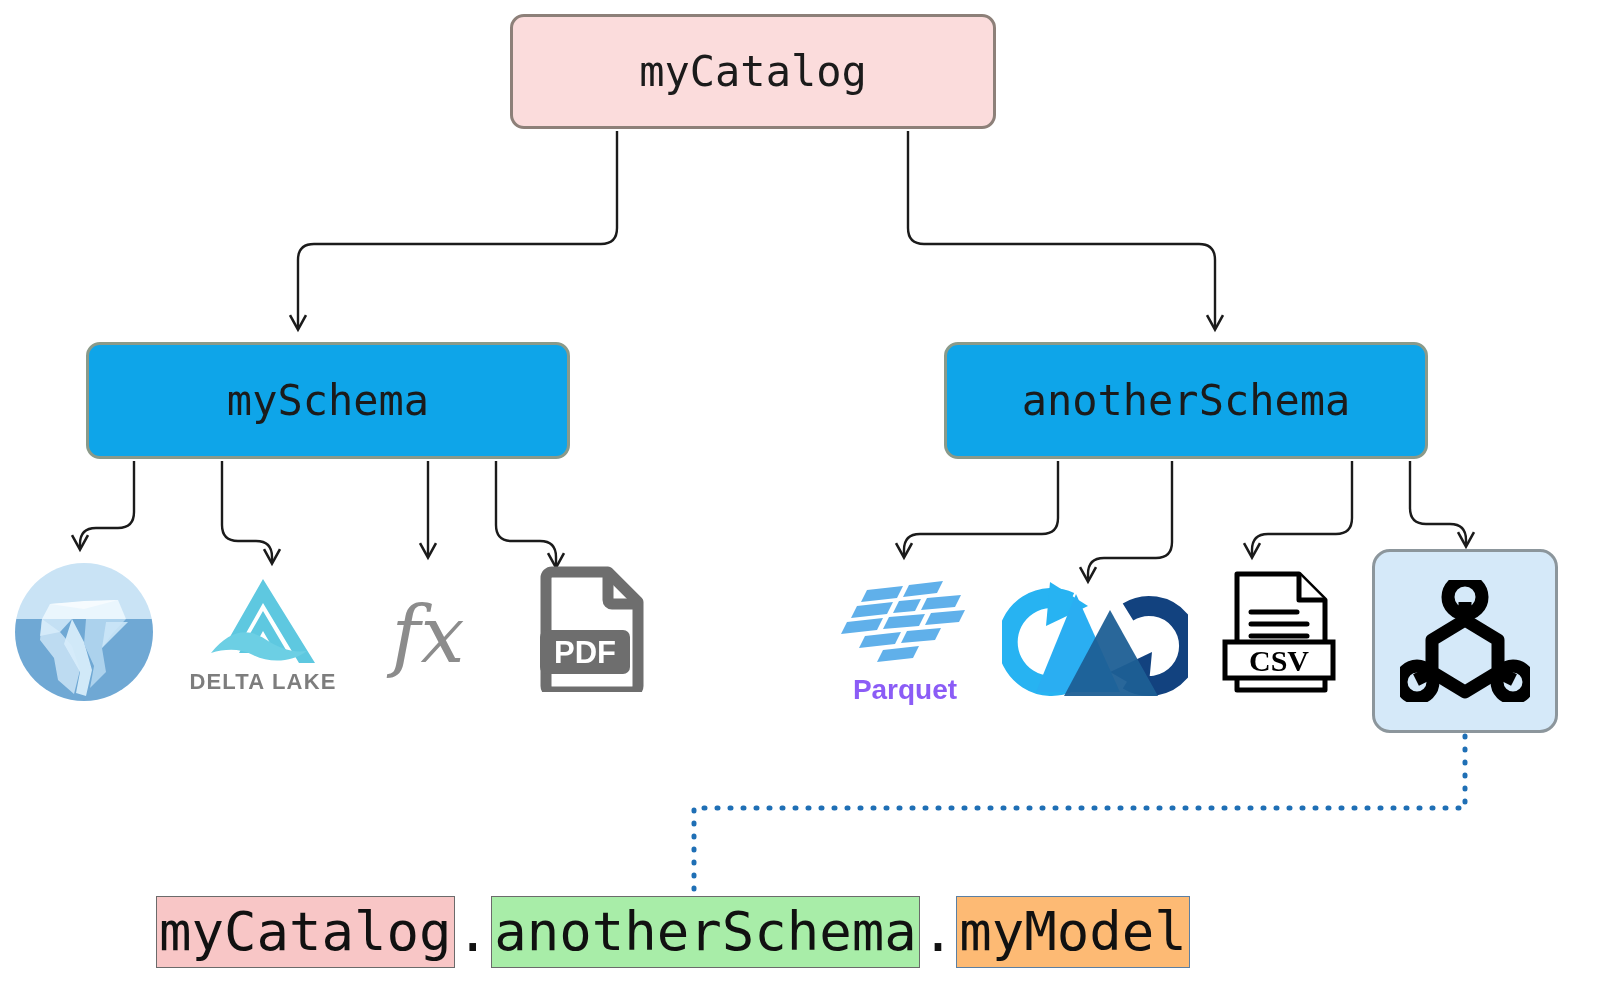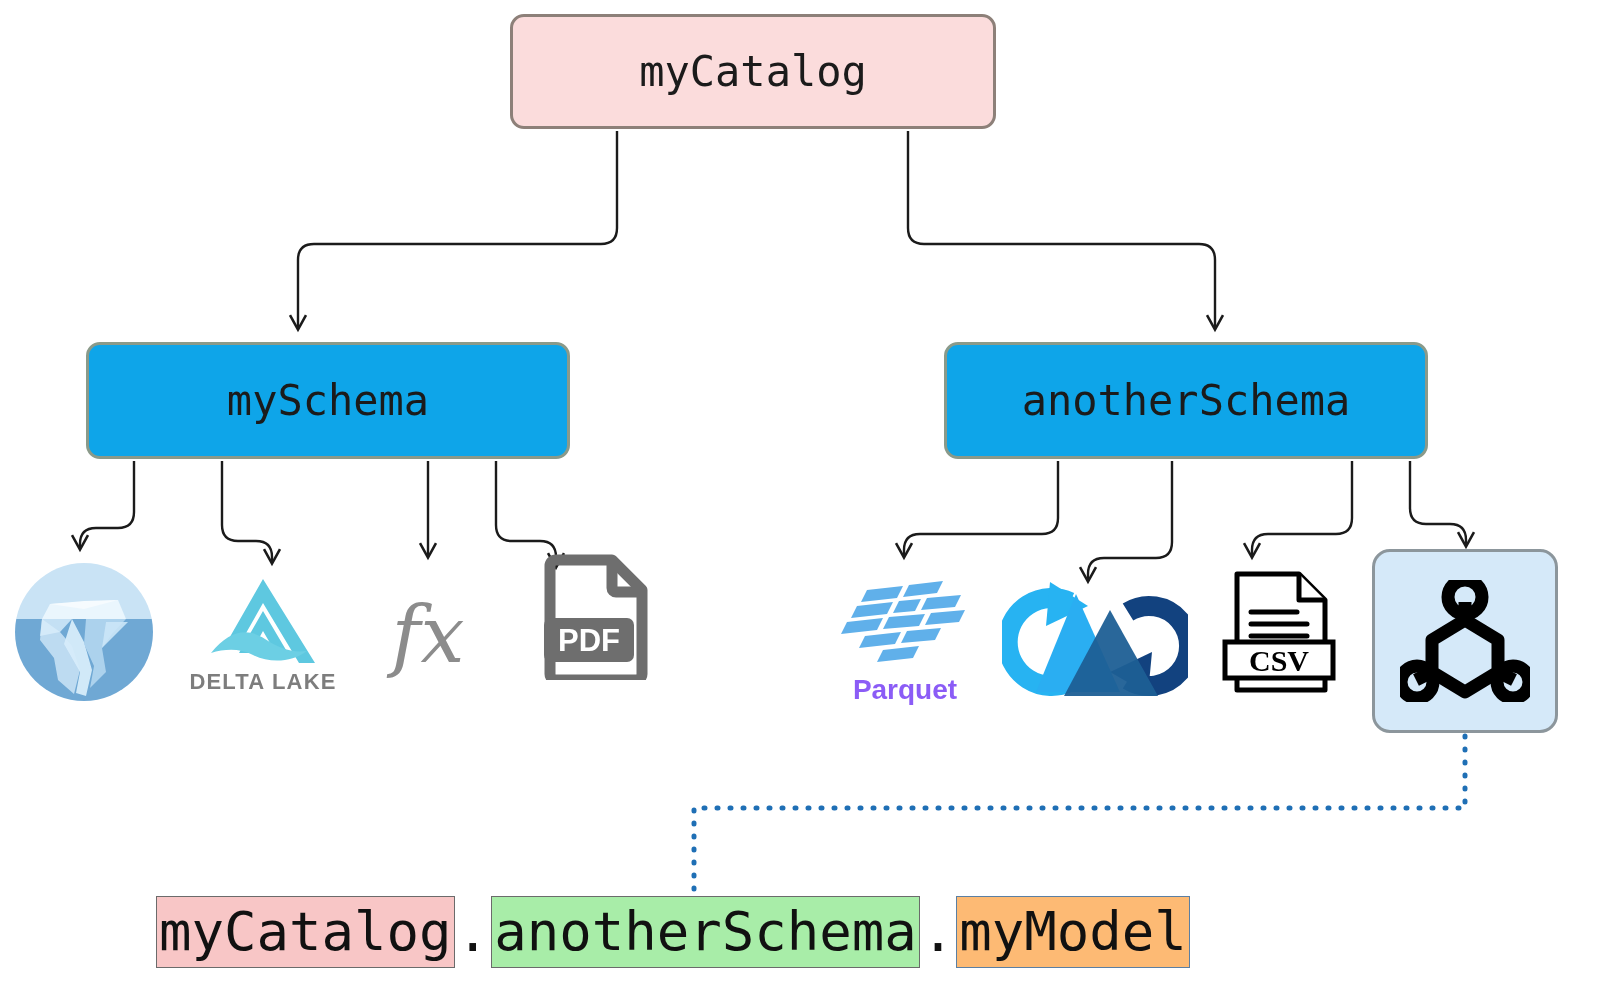--- a/index.html
+++ b/index.html
@@ -98,21 +98,21 @@
   .fx-text {
     font-family: "DejaVu Serif", serif;
     font-style: italic;
     font-size: 78px;
     color: #8c8c8c;
     line-height: 1;
     filter: blur(0.7px);
   }
 
   
-  .pdf-wrap { left: 534px; top: 554px; width: 120px; height: 128px; align-items: flex-end; }
+  .pdf-wrap { left: 534px; top: 566px; width: 120px; height: 128px; }
 
   
   .parquet-wrap { left: 830px; top: 568px; width: 150px; height: 140px; }
   .parquet-text {
     font-family: "Liberation Sans", sans-serif;
     font-weight: bold;
     font-size: 28px;
     color: #8b5cf6;
     margin-top: 2px;
   }

